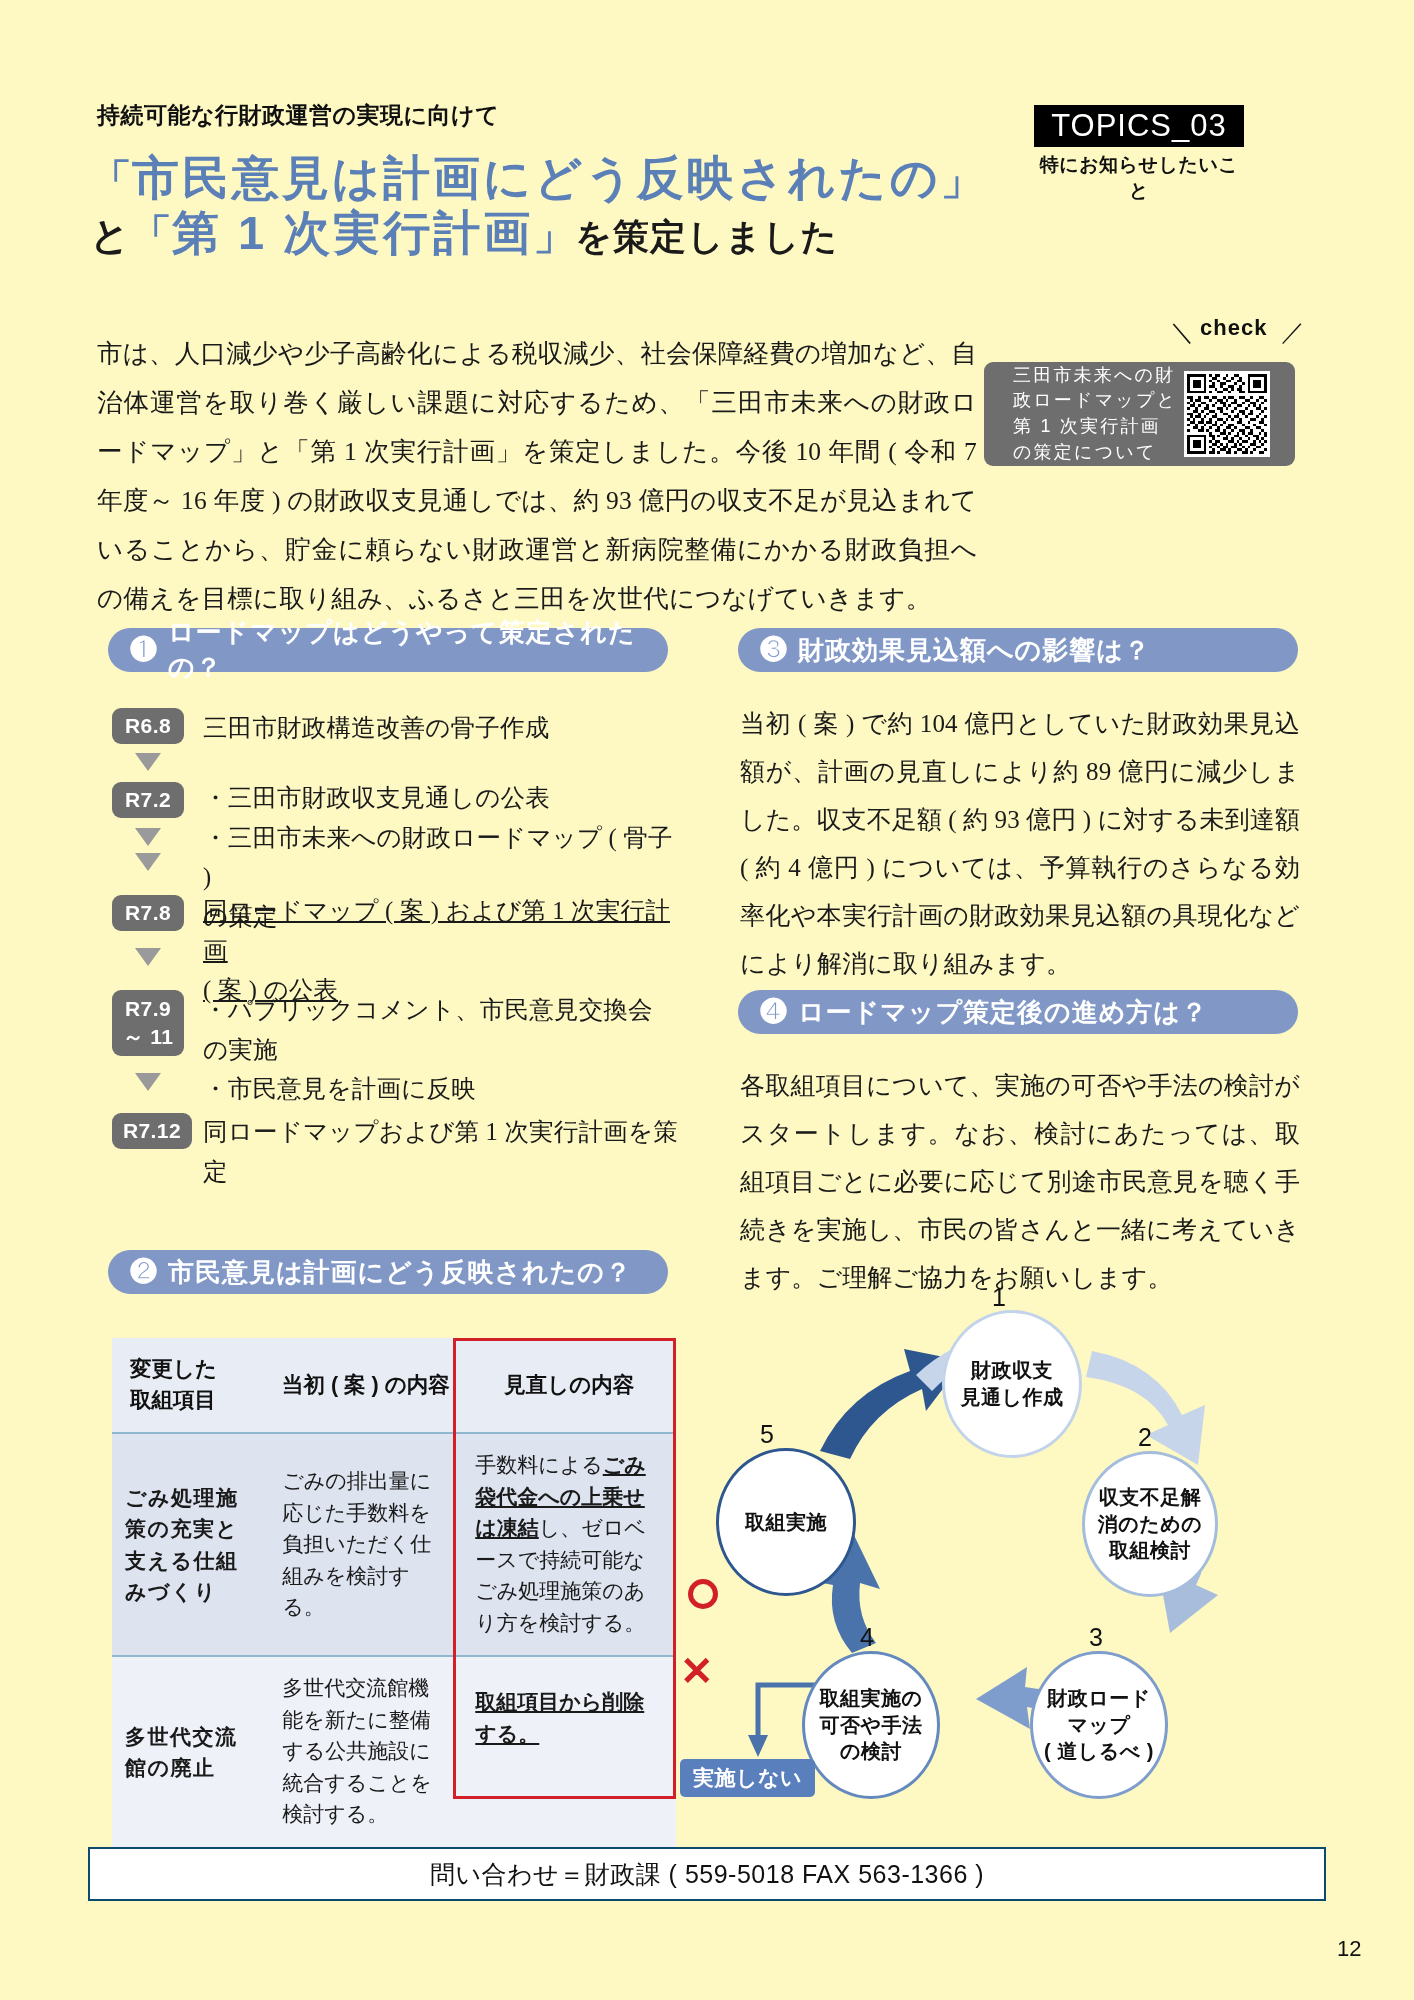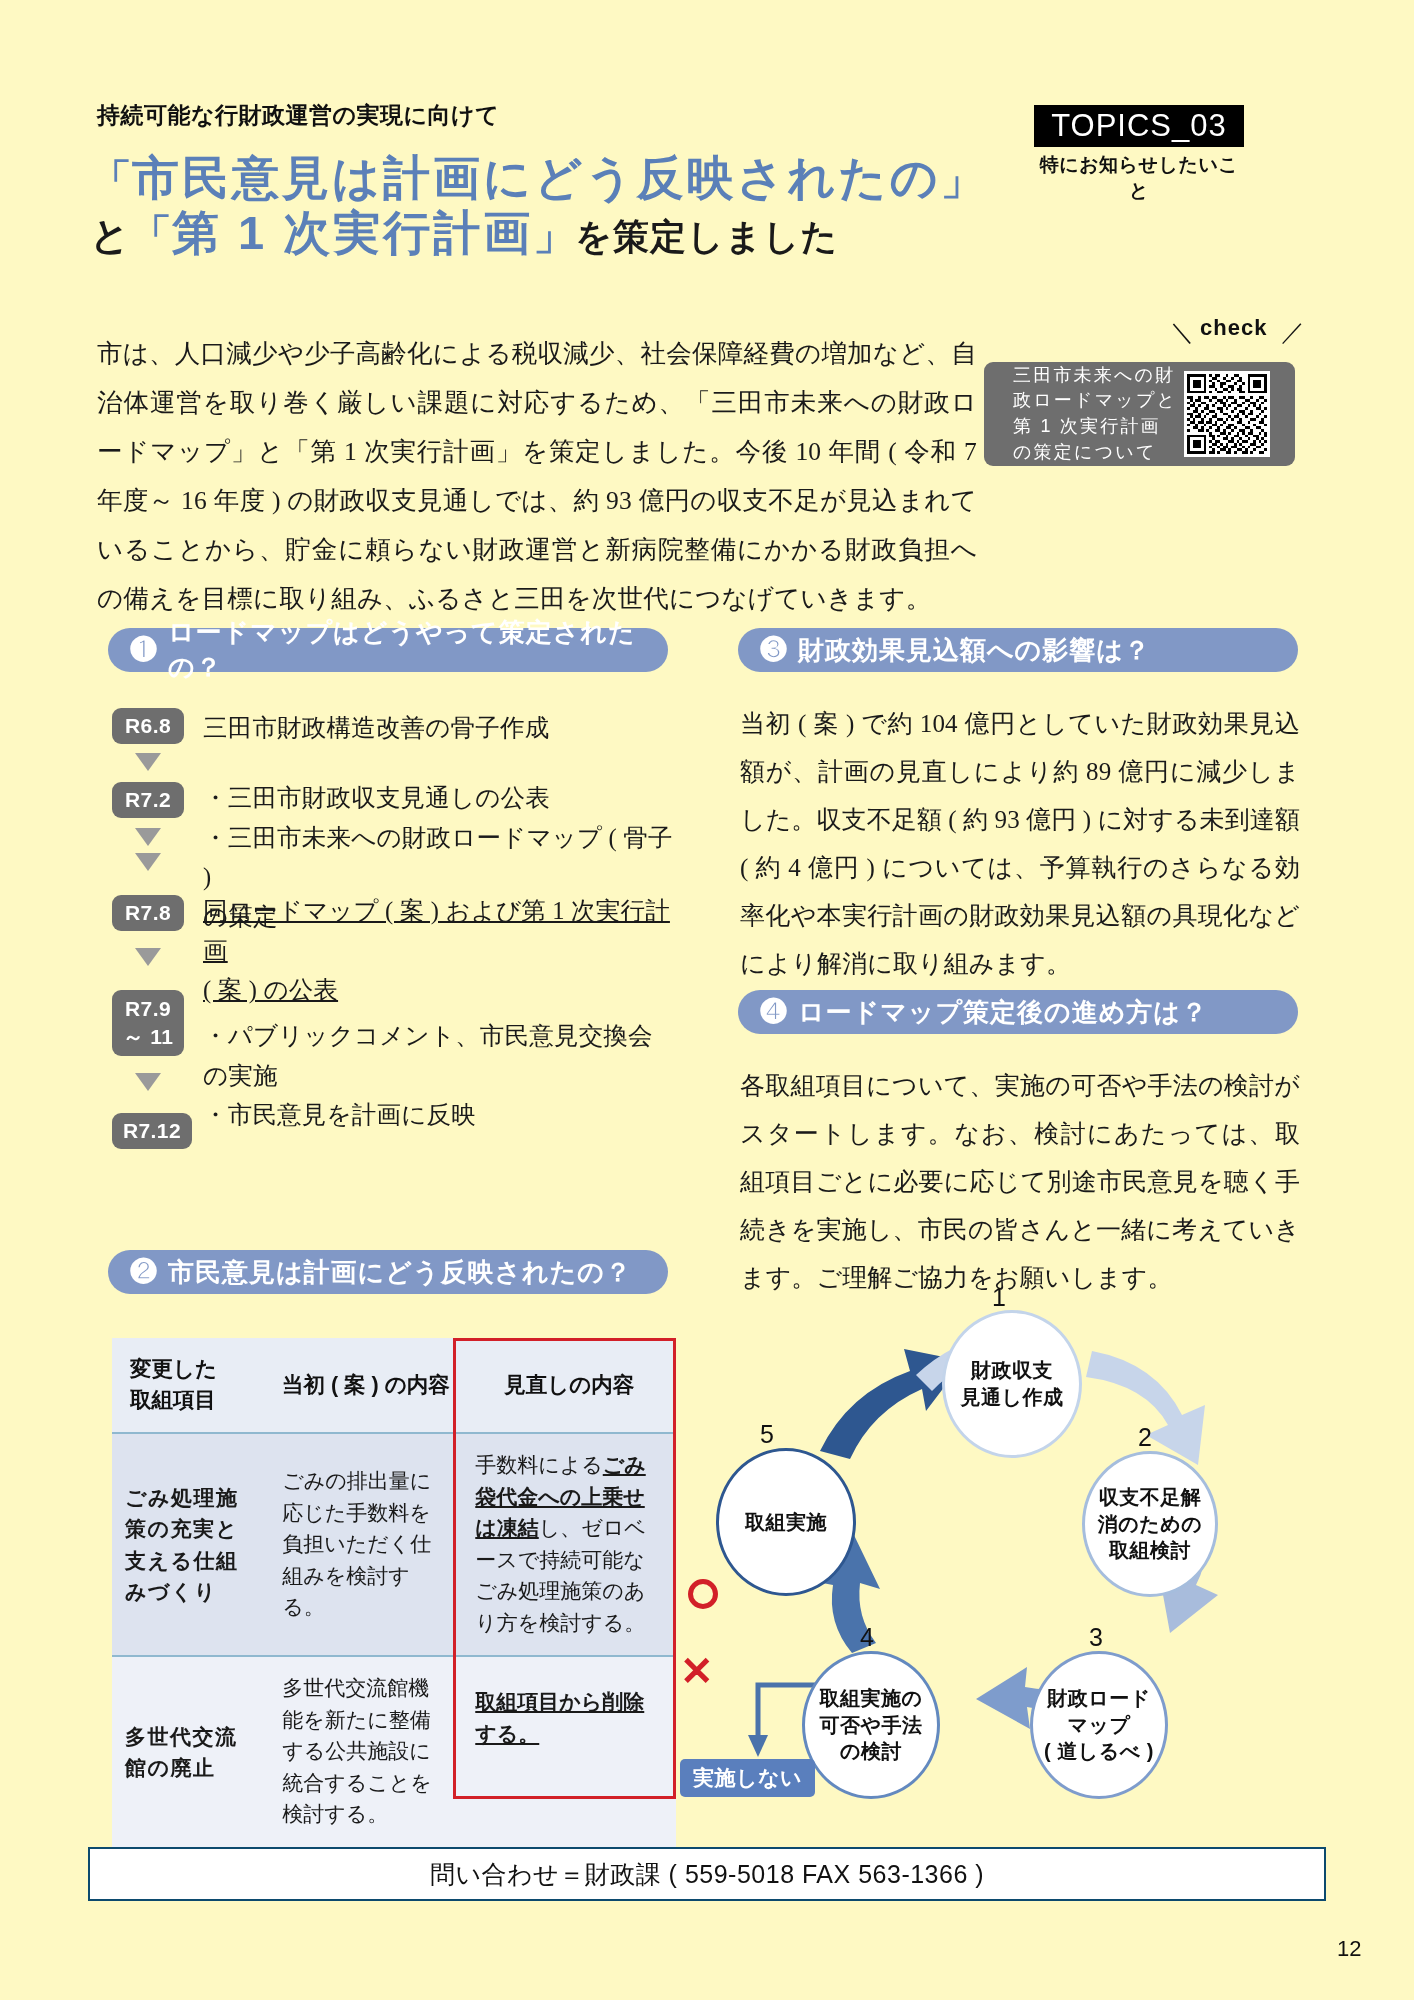--- a/index.html
+++ b/index.html
@@ -574,25 +574,26 @@
   <div class="tl-tri" style="left:135px; top:828px;"></div>
   <div class="tl-tri" style="left:135px; top:853px;"></div>
 
   <div class="tl-chip" style="left:112px; top:895px; width:72px; height:36px;">R7.8</div>
   <div class="tl-text" style="left:203px; top:891px; width:470px; white-space:pre-line;text-decoration:underline;">同ロードマップ ( 案 ) および第 1 次実行計画
 ( 案 ) の公表</div>
   <div class="tl-tri" style="left:135px; top:948px;"></div>
 
   <div class="tl-chip" style="left:112px; top:990px; width:72px; height:66px; white-space:pre-line; line-height:1.35;">R7.9
 ～ 11</div>
-  <div class="tl-text" style="left:203px; top:990px; width:470px; white-space:pre-line;margin-top:26px;">・パブリックコメント、市民意見交換会の実施
+  <div class="tl-text" style="left:203px; top:990px; width:470px; white-space:pre-line;">・パブリックコメント、市民意見交換会の実施
 ・市民意見を計画に反映</div>
   <div class="tl-tri" style="left:135px; top:1073px;"></div>
 
   <div class="tl-chip" style="left:112px; top:1113px; width:80px; height:36px;">R7.12</div>
+  <div class="tl-text" style="left:203px; top:1112px; width:480px;">同ロードマップおよび第 1 次実行計画を策定</div>
 
   <div class="pill" style="left:738px; top:628px; width:560px;">
     <span class="num">❸</span>
     <span>財政効果見込額への影響は？</span>
   </div>
   <div class="rtext" style="left:740px; top:700px; width:560px;">当初 ( 案 ) で約 104 億円としていた財政効果見込額が、計画の見直しにより約 89 億円に減少しました。収支不足額 ( 約 93 億円 ) に対する未到達額 ( 約 4 億円 ) については、予算執行のさらなる効率化や本実行計画の財政効果見込額の具現化などにより解消に取り組みます。</div>
 
   <div class="pill" style="left:738px; top:990px; width:560px;">
     <span class="num">❹</span>
     <span>ロードマップ策定後の進め方は？</span>

